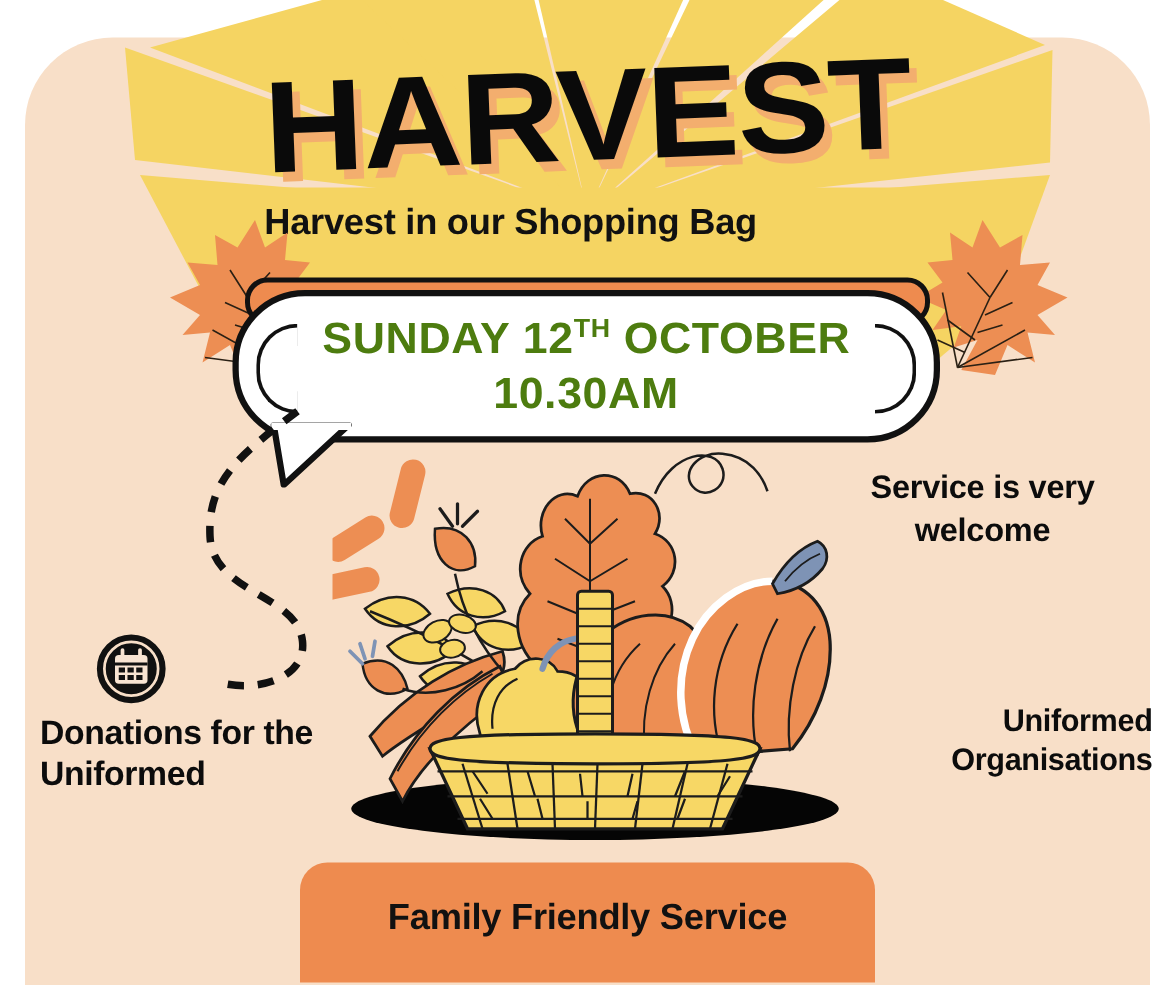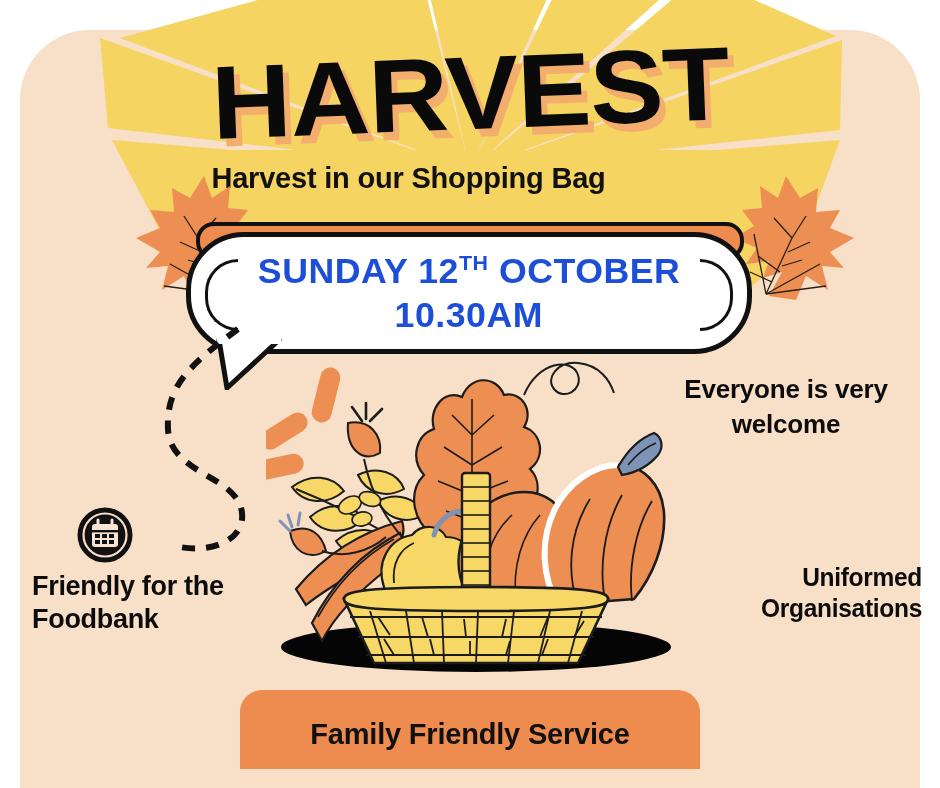--- a/index.html
+++ b/index.html
@@ -38,21 +38,21 @@
   .bubble{position:absolute;left:186px;top:232px;width:556px;height:112px;
       background:#fff;border:5px solid #111;border-radius:58px;}
   .bubble-tail{position:absolute;left:215px;top:338px;width:70px;height:52px;}
   .bubble-arc-l,.bubble-arc-r{position:absolute;top:22px;width:30px;height:66px;
       border:3px solid #111;}
   .bubble-arc-l{left:14px;border-right:none;border-radius:34px 0 0 34px;}
   .bubble-arc-r{right:14px;border-left:none;border-radius:0 34px 34px 0;}
   .bubble-text{position:absolute;left:0;top:0;width:556px;height:112px;
       display:flex;flex-direction:column;align-items:center;justify-content:center;
       font-family:"Liberation Sans Narrow","Liberation Sans",sans-serif;
-      font-weight:bold;color:#1d4ed8;}
+      font-weight:bold;color:#4d7c0f;}
   .b-line1{font-size:35px;letter-spacing:0.5px;transform:scaleX(1.02);}
   .b-line1 sup{font-size:0.6em;vertical-align:super;}
   .b-line2{font-size:35px;letter-spacing:0.5px;margin-top:4px;transform:scaleX(1.02);}
 
   
   .dash-svg{position:absolute;left:70px;top:325px;width:200px;height:230px;}
   .cal-icon{position:absolute;left:76px;top:506px;width:58px;height:58px;}
 
   
   .txt{position:absolute;font-weight:bold;color:#0c0c0c;}
@@ -62,21 +62,21 @@
       text-align:center;letter-spacing:-0.2px;}
   .uniformed{left:660px;top:562px;width:262px;font-size:25px;line-height:1.22;
       text-align:right;letter-spacing:-0.3px;
       font-family:"Liberation Sans Narrow","Liberation Sans",sans-serif;
       transform:scaleX(0.98);transform-origin:right top;}
 
   
   .basket{position:absolute;left:266px;top:355px;width:410px;height:330px;}
 
   
-  .banner{position:absolute;left:240px;top:690px;width:460px;height:79px;
+  .banner{position:absolute;left:240px;top:690px;width:460px;height:96px;
       background:#EE8B4F;border-radius:22px 22px 0 0;}
   .banner-text{position:absolute;left:0;top:28px;width:460px;text-align:center;
       font-weight:bold;font-size:29px;color:#111;letter-spacing:-0.2px;}
 </style>
 </head>
 <body>
 
 <div id="poster">
 
   <div class="card"></div>
@@ -170,22 +170,22 @@
       <rect x="16" y="24" width="26" height="2.4"></rect>
       <rect x="19" y="28" width="5" height="4"></rect>
       <rect x="26" y="28" width="5" height="4"></rect>
       <rect x="33" y="28" width="5" height="4"></rect>
       <rect x="19" y="34" width="5" height="4"></rect>
       <rect x="26" y="34" width="5" height="4"></rect>
       <rect x="33" y="34" width="5" height="4"></rect>
     </g>
   </svg>
 
-  <div class="txt donations">Friendly for the Foodbank</div>
-  <div class="txt welcome">Everyone is very welcome</div>
+  <div class="txt donations">Donations for the Uniformed</div>
+  <div class="txt welcome">Service is very welcome</div>
   <div class="txt uniformed">Uniformed Organisations</div>
 
   <svg class="basket" viewBox="0 0 410 330">
 
     <ellipse cx="210" cy="292" rx="195" ry="25" fill="#050505"></ellipse>
 
     <g fill="#ED8E53" stroke="none">
       <rect x="50" y="12" width="20" height="56" rx="10" transform="rotate(14 60 40)"></rect>
       <rect x="8" y="50" width="20" height="52" rx="10" transform="rotate(58 18 76)"></rect>
       <rect x="2" y="86" width="20" height="52" rx="10" transform="rotate(78 12 112)"></rect>

